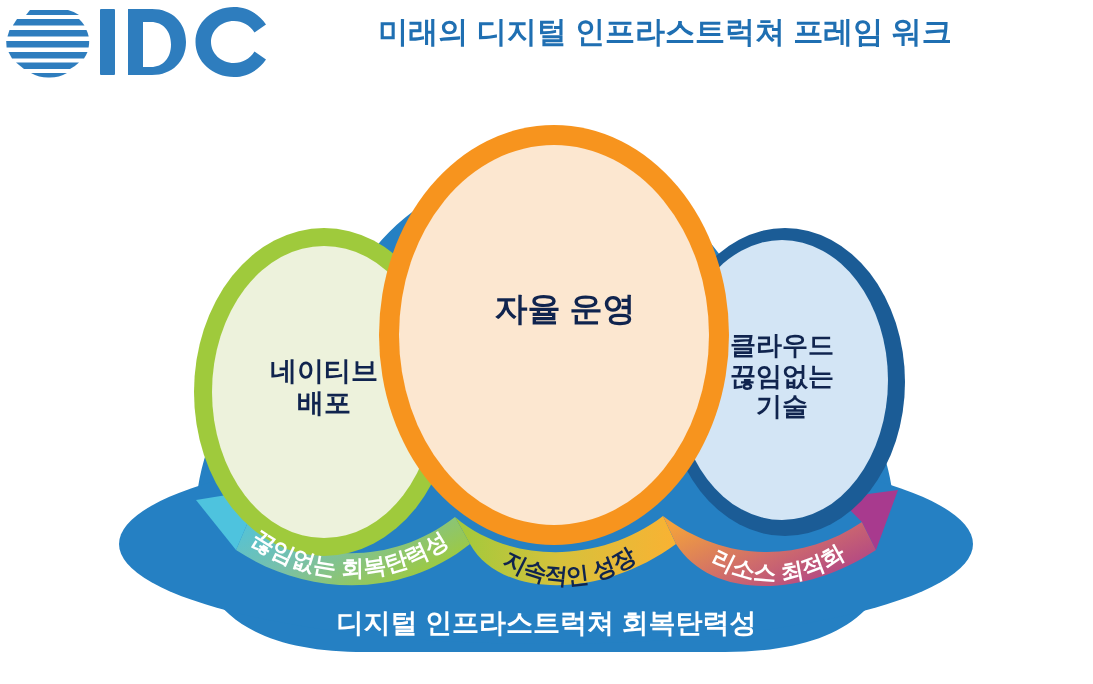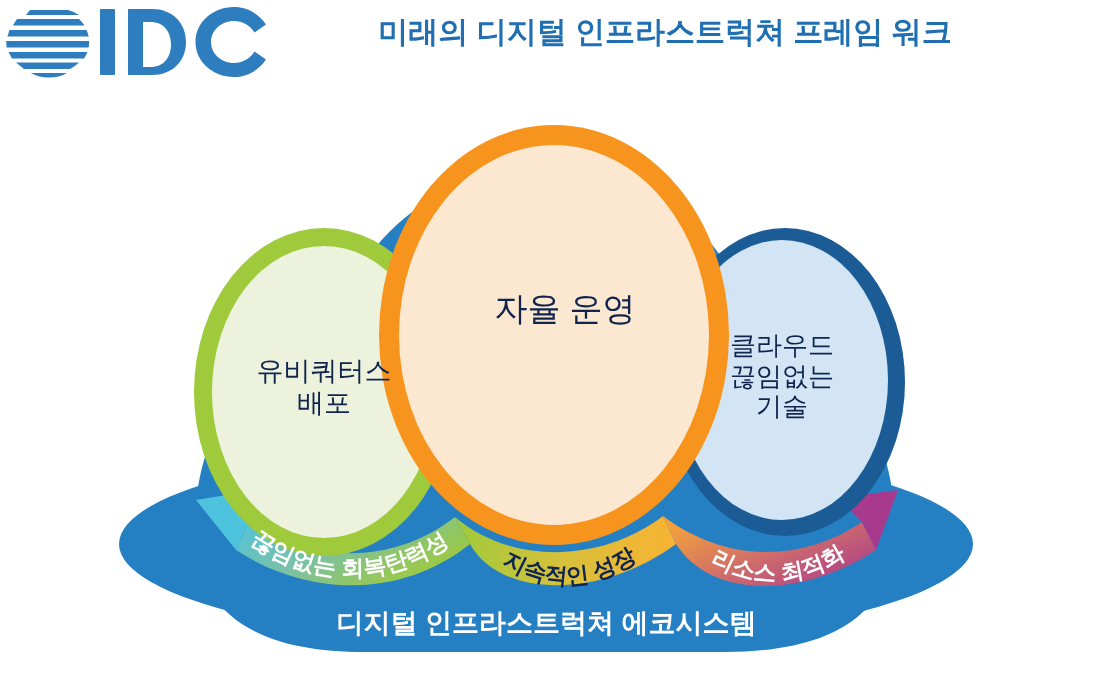--- a/index.html
+++ b/index.html
@@ -59,21 +59,21 @@
   }
   .diagram svg {
     display: block;
   }
 
   
   .circle-label {
     position: absolute;
     text-align: center;
     color: #10244E;
-    font-weight: normal;
+    font-weight: bold;
     line-height: 1.18;
     white-space: pre-line;
     pointer-events: none;
   }
   .lbl-left {
     left: 206px;
     top: 264px;
     width: 236px;
     font-size: 27px;
   }
@@ -228,25 +228,25 @@
         <text font-size="23" font-weight="bold" fill="#10244E" font-family="Liberation Sans, DejaVu Sans, sans-serif">
           <textPath href="#pathMidLabel" startOffset="50%" text-anchor="middle">지속적인 성장</textPath>
         </text>
 
         <text font-size="23" font-weight="bold" fill="#FFFFFF" font-family="Liberation Sans, DejaVu Sans, sans-serif">
           <textPath href="#pathRightLabel" startOffset="50%" text-anchor="middle">리소스 최적화</textPath>
         </text>
       </g>
     </svg>
 
-    <div class="circle-label lbl-left">유비쿼터스
+    <div class="circle-label lbl-left">네이티브
 배포</div>
 
     <div class="circle-label lbl-center">자율 운영</div>
 
     <div class="circle-label lbl-right">클라우드
 끊임없는
 기술</div>
 
-    <div class="bottom-caption">디지털 인프라스트럭쳐 에코시스템</div>
+    <div class="bottom-caption">디지털 인프라스트럭쳐 회복탄력성</div>
   </div>
 
 </div>
 
 </body></html>

